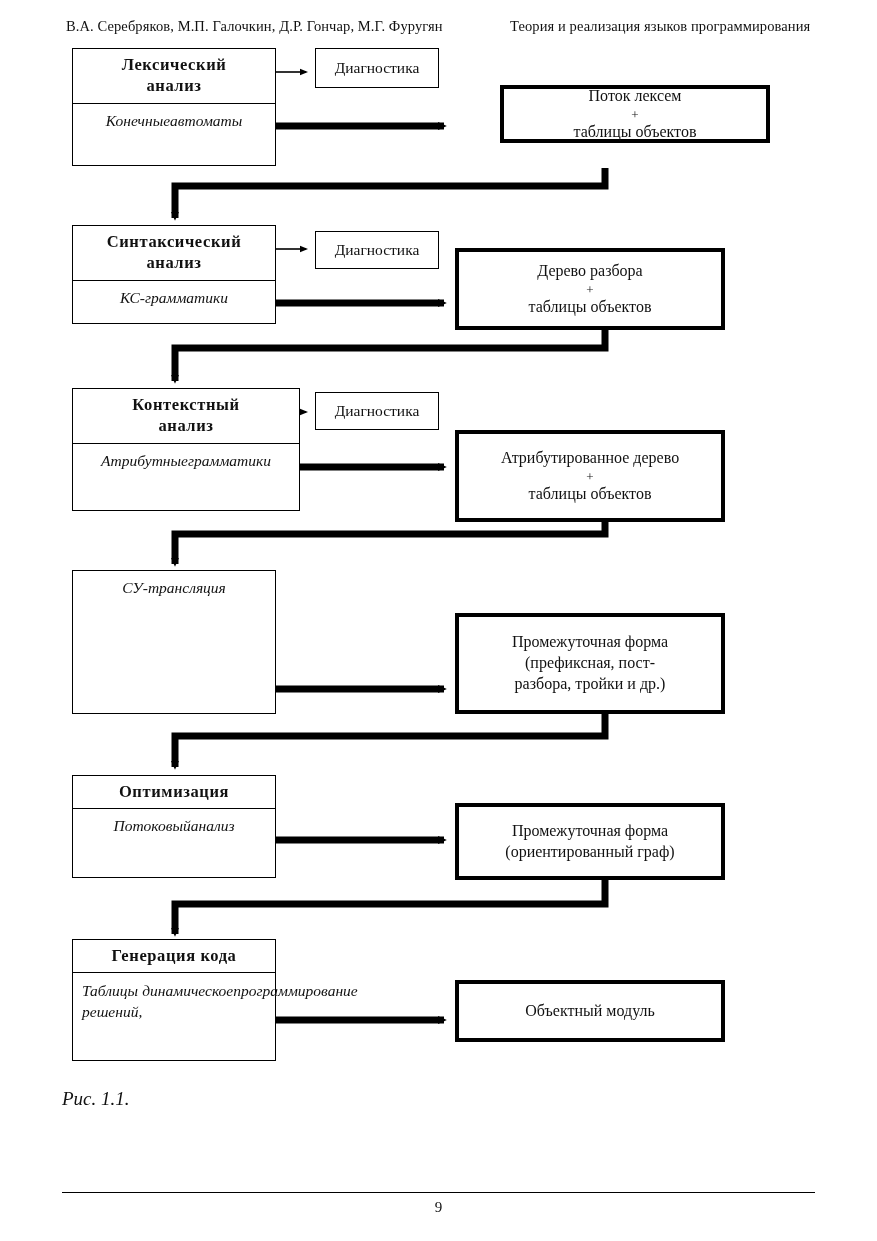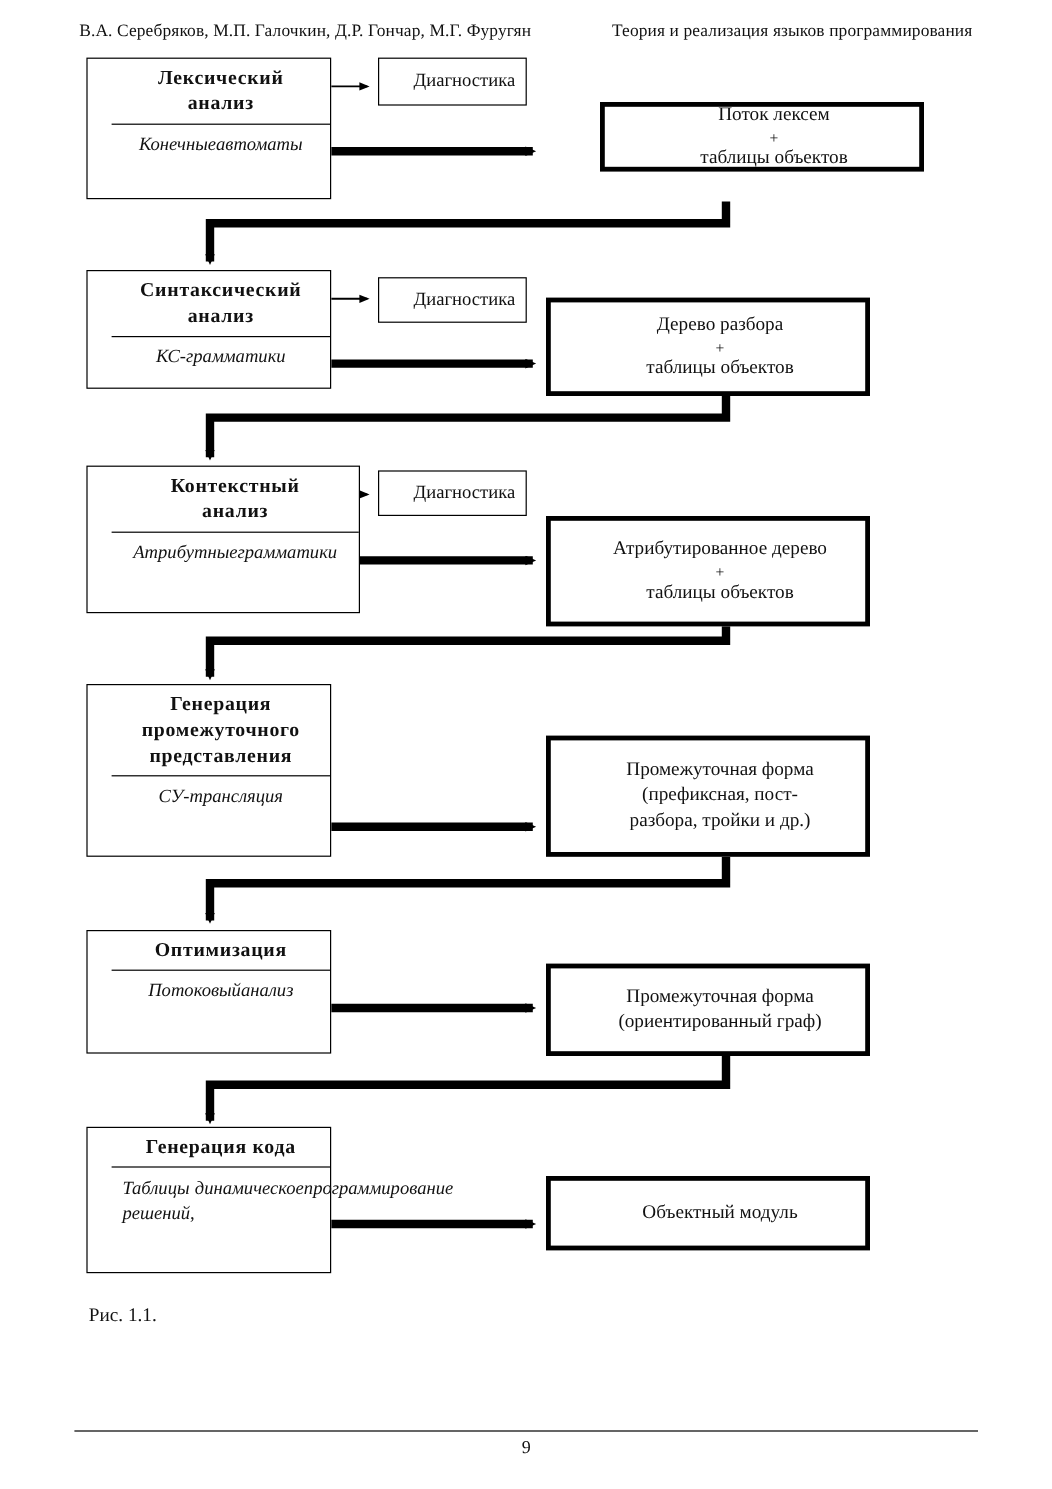--- a/index.html
+++ b/index.html
@@ -36,21 +36,20 @@
     top: 0;
     width: 877px;
     height: 1100px;
   }
 
   
   .stage-box, .diag-box, .result-box {
     position: absolute;
     box-sizing: border-box;
     background: #ffffff;
-    padding-left: 20px;
   }
   .stage-box {
     border: 1.6px solid #000000;
     display: flex;
     flex-direction: column;
   }
   .stage-box .stage-title {
     flex: 0 0 auto;
     font-weight: bold;
     text-align: center;
@@ -96,23 +95,24 @@
     flex-direction: column;
     align-items: center;
     justify-content: center;
     line-height: 1.30;
   }
   .result-box .plus { font-size: 13px; line-height: 1.0; margin: 1px 0; }
 
   
   .caption {
     position: absolute;
-    left: 74px;
+    left: 62px;
     top: 1088px;
-    font-size: 16px;
+    font-size: 19px;
+    font-style: italic;
   }
   .footer-rule {
     position: absolute;
     left: 62px;
     top: 1192px;
     width: 753px;
     height: 0;
     border-top: 1.2px solid #000000;
   }
   .page-number {
@@ -192,25 +192,20 @@
     <div>Контекстный</div>
     <div>анализ</div>
   </div>
   <div class="stage-method">
     <div>Атрибутные</div>
     <div>грамматики</div>
   </div>
 </div>
 
 <div class="stage-box" style="left:72px; top:570px; width:204px; height:144px;">
-  <div class="stage-title">
-    <div>Генерация</div>
-    <div>промежуточного</div>
-    <div>представления</div>
-  </div>
   <div class="stage-method">
     <div>СУ-трансляция</div>
   </div>
 </div>
 
 <div class="stage-box" style="left:72px; top:775px; width:204px; height:103px;">
   <div class="stage-title">
     <div>Оптимизация</div>
   </div>
   <div class="stage-method">

